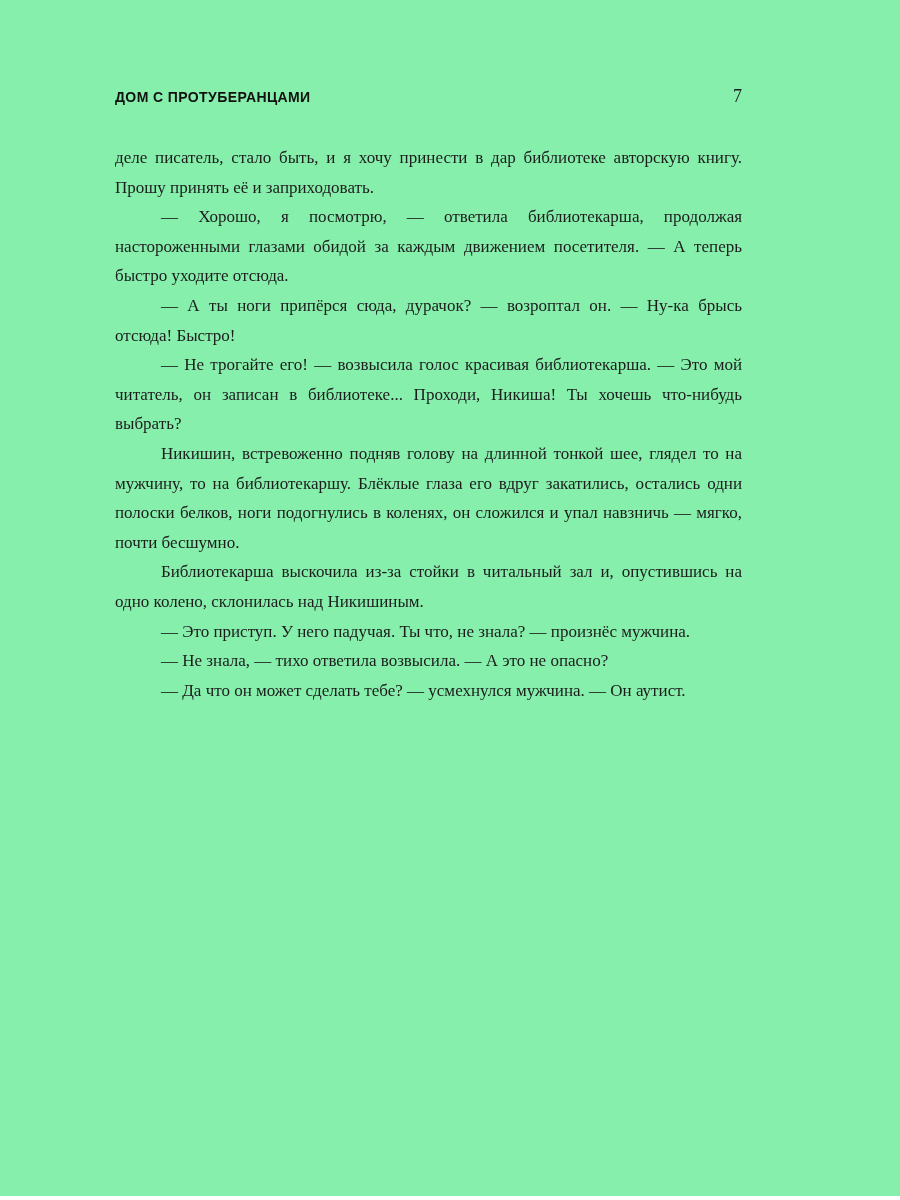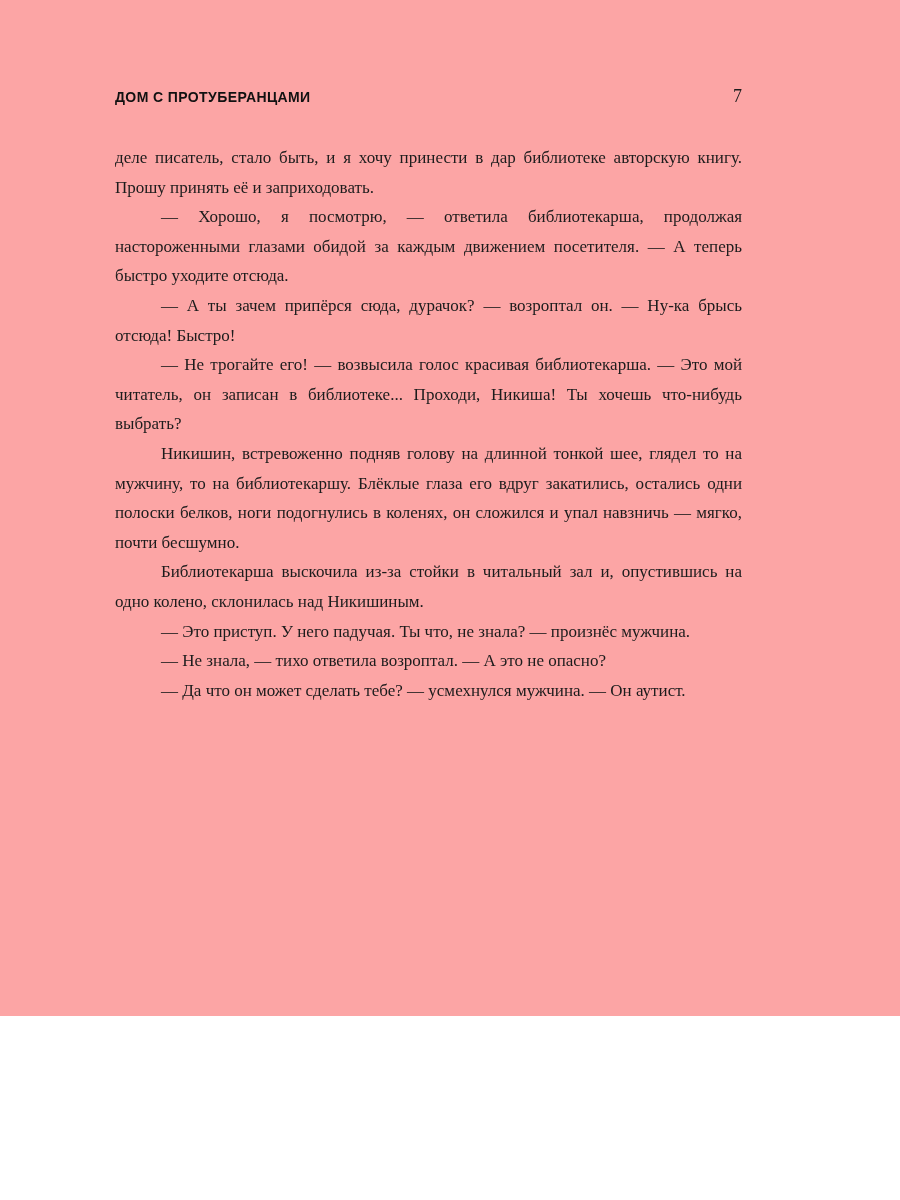--- a/index.html
+++ b/index.html
@@ -3,22 +3,22 @@
 <meta charset="utf-8">
 <style>
   html, body {
     margin: 0;
     padding: 0;
     background: #ffffff;
   }
   .book-page {
     position: relative;
     width: 900px;
-    height: 1016px;
-    background: #fca5a5;
+    height: 1196px;
+    background: #86efac;
     color: #1c1c1c;
     box-sizing: border-box;
     overflow: hidden;
   }
   .page-header {
     position: absolute;
     top: 86px;
     left: 115px;
     right: 158px;
     display: flex;
@@ -64,22 +64,22 @@
 <div class="book-page">
 
   <div class="page-header">
     <span class="running-title">ДОМ С ПРОТУБЕРАНЦАМИ</span>
     <span class="page-number">7</span>
   </div>
 
   <div class="page-body">
     <p class="no-indent">деле писатель, стало быть, и я хочу принести в дар библиотеке авторскую книгу. Прошу принять её и заприходовать.</p>
     <p>— Хорошо, я посмотрю, — ответила библиотекарша, продолжая настороженными глазами обидой за каждым движением посетителя. — А теперь быстро уходите отсюда.</p>
-    <p>— А ты зачем припёрся сюда, дурачок? — возроптал он. — Ну-ка брысь отсюда! Быстро!</p>
+    <p>— А ты ноги припёрся сюда, дурачок? — возроптал он. — Ну-ка брысь отсюда! Быстро!</p>
     <p>— Не трогайте его! — возвысила голос красивая библиотекарша. — Это мой читатель, он записан в библиотеке... Проходи, Никиша! Ты хочешь что-нибудь выбрать?</p>
     <p>Никишин, встревоженно подняв голову на длинной тонкой шее, глядел то на мужчину, то на библиотекаршу. Блёклые глаза его вдруг закатились, остались одни полоски белков, ноги подогнулись в коленях, он сложился и упал навзничь — мягко, почти бесшумно.</p>
     <p>Библиотекарша выскочила из-за стойки в читальный зал и, опустившись на одно колено, склонилась над Никишиным.</p>
     <p>— Это приступ. У него падучая. Ты что, не знала? — произнёс мужчина.</p>
-    <p>— Не знала, — тихо ответила возроптал. — А это не опасно?</p>
+    <p>— Не знала, — тихо ответила возвысила. — А это не опасно?</p>
     <p>— Да что он может сделать тебе? — усмехнулся мужчина. — Он аутист.</p>
   </div>
 
 </div>
 
 </body></html>

